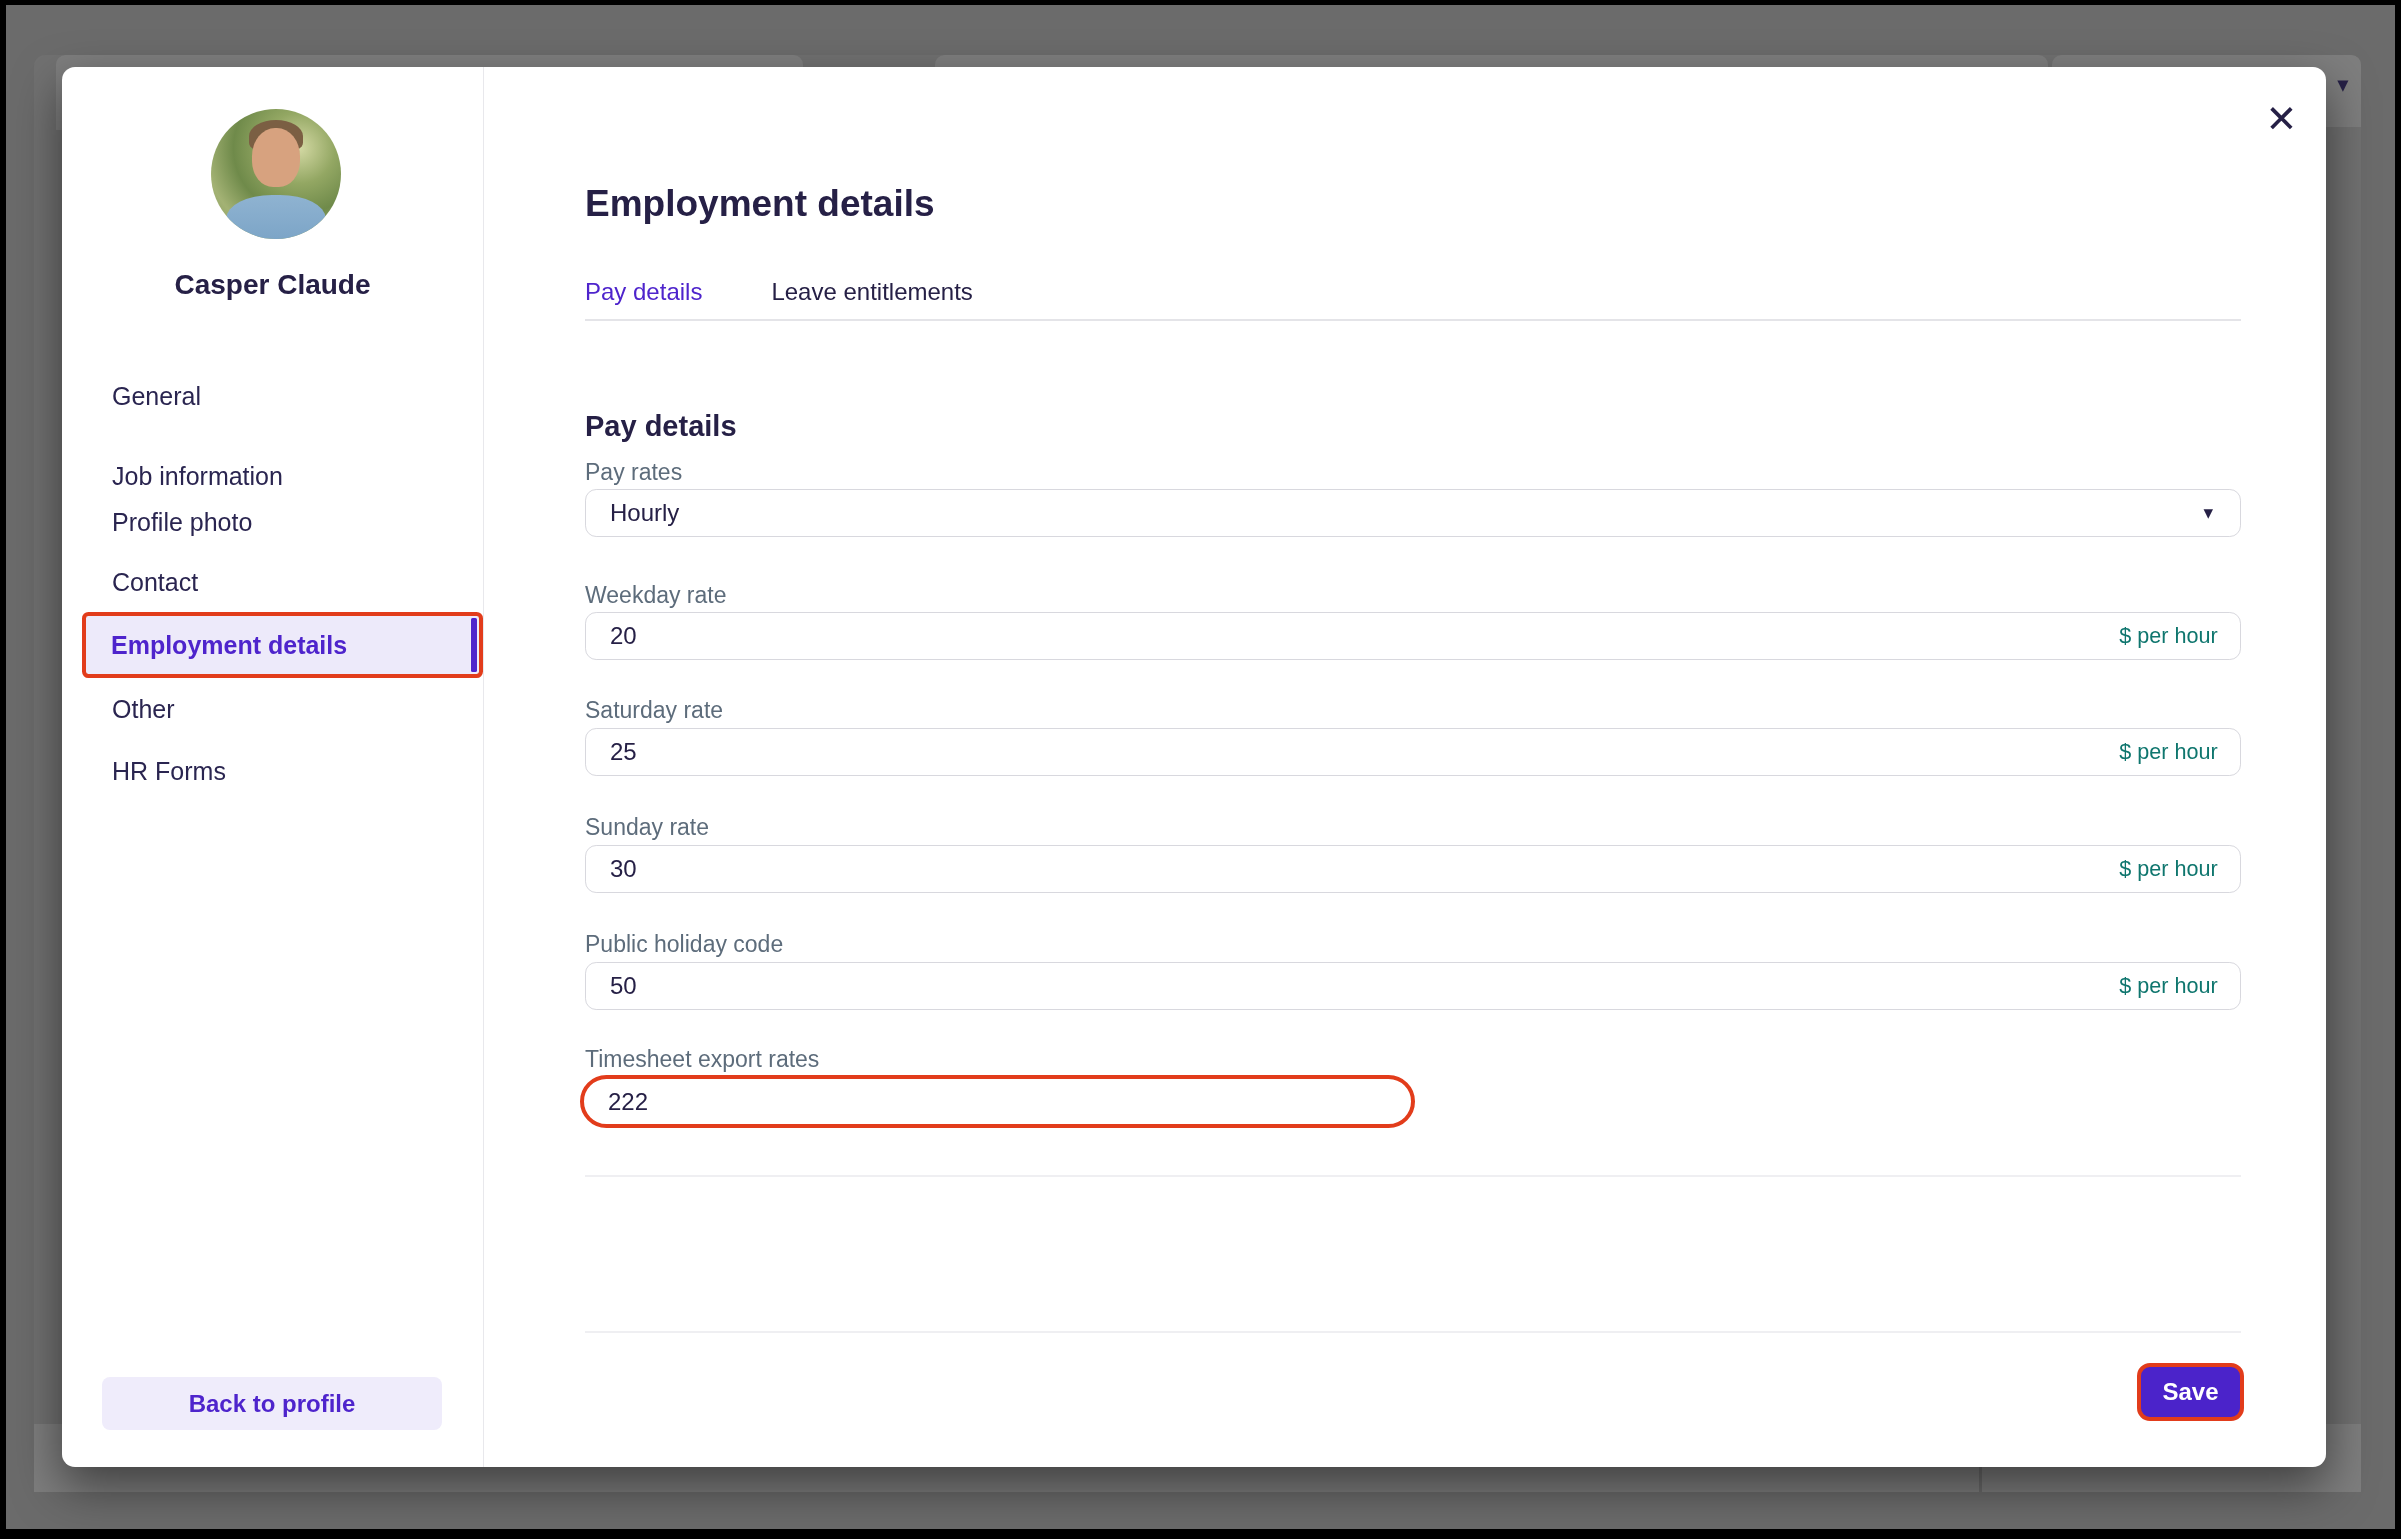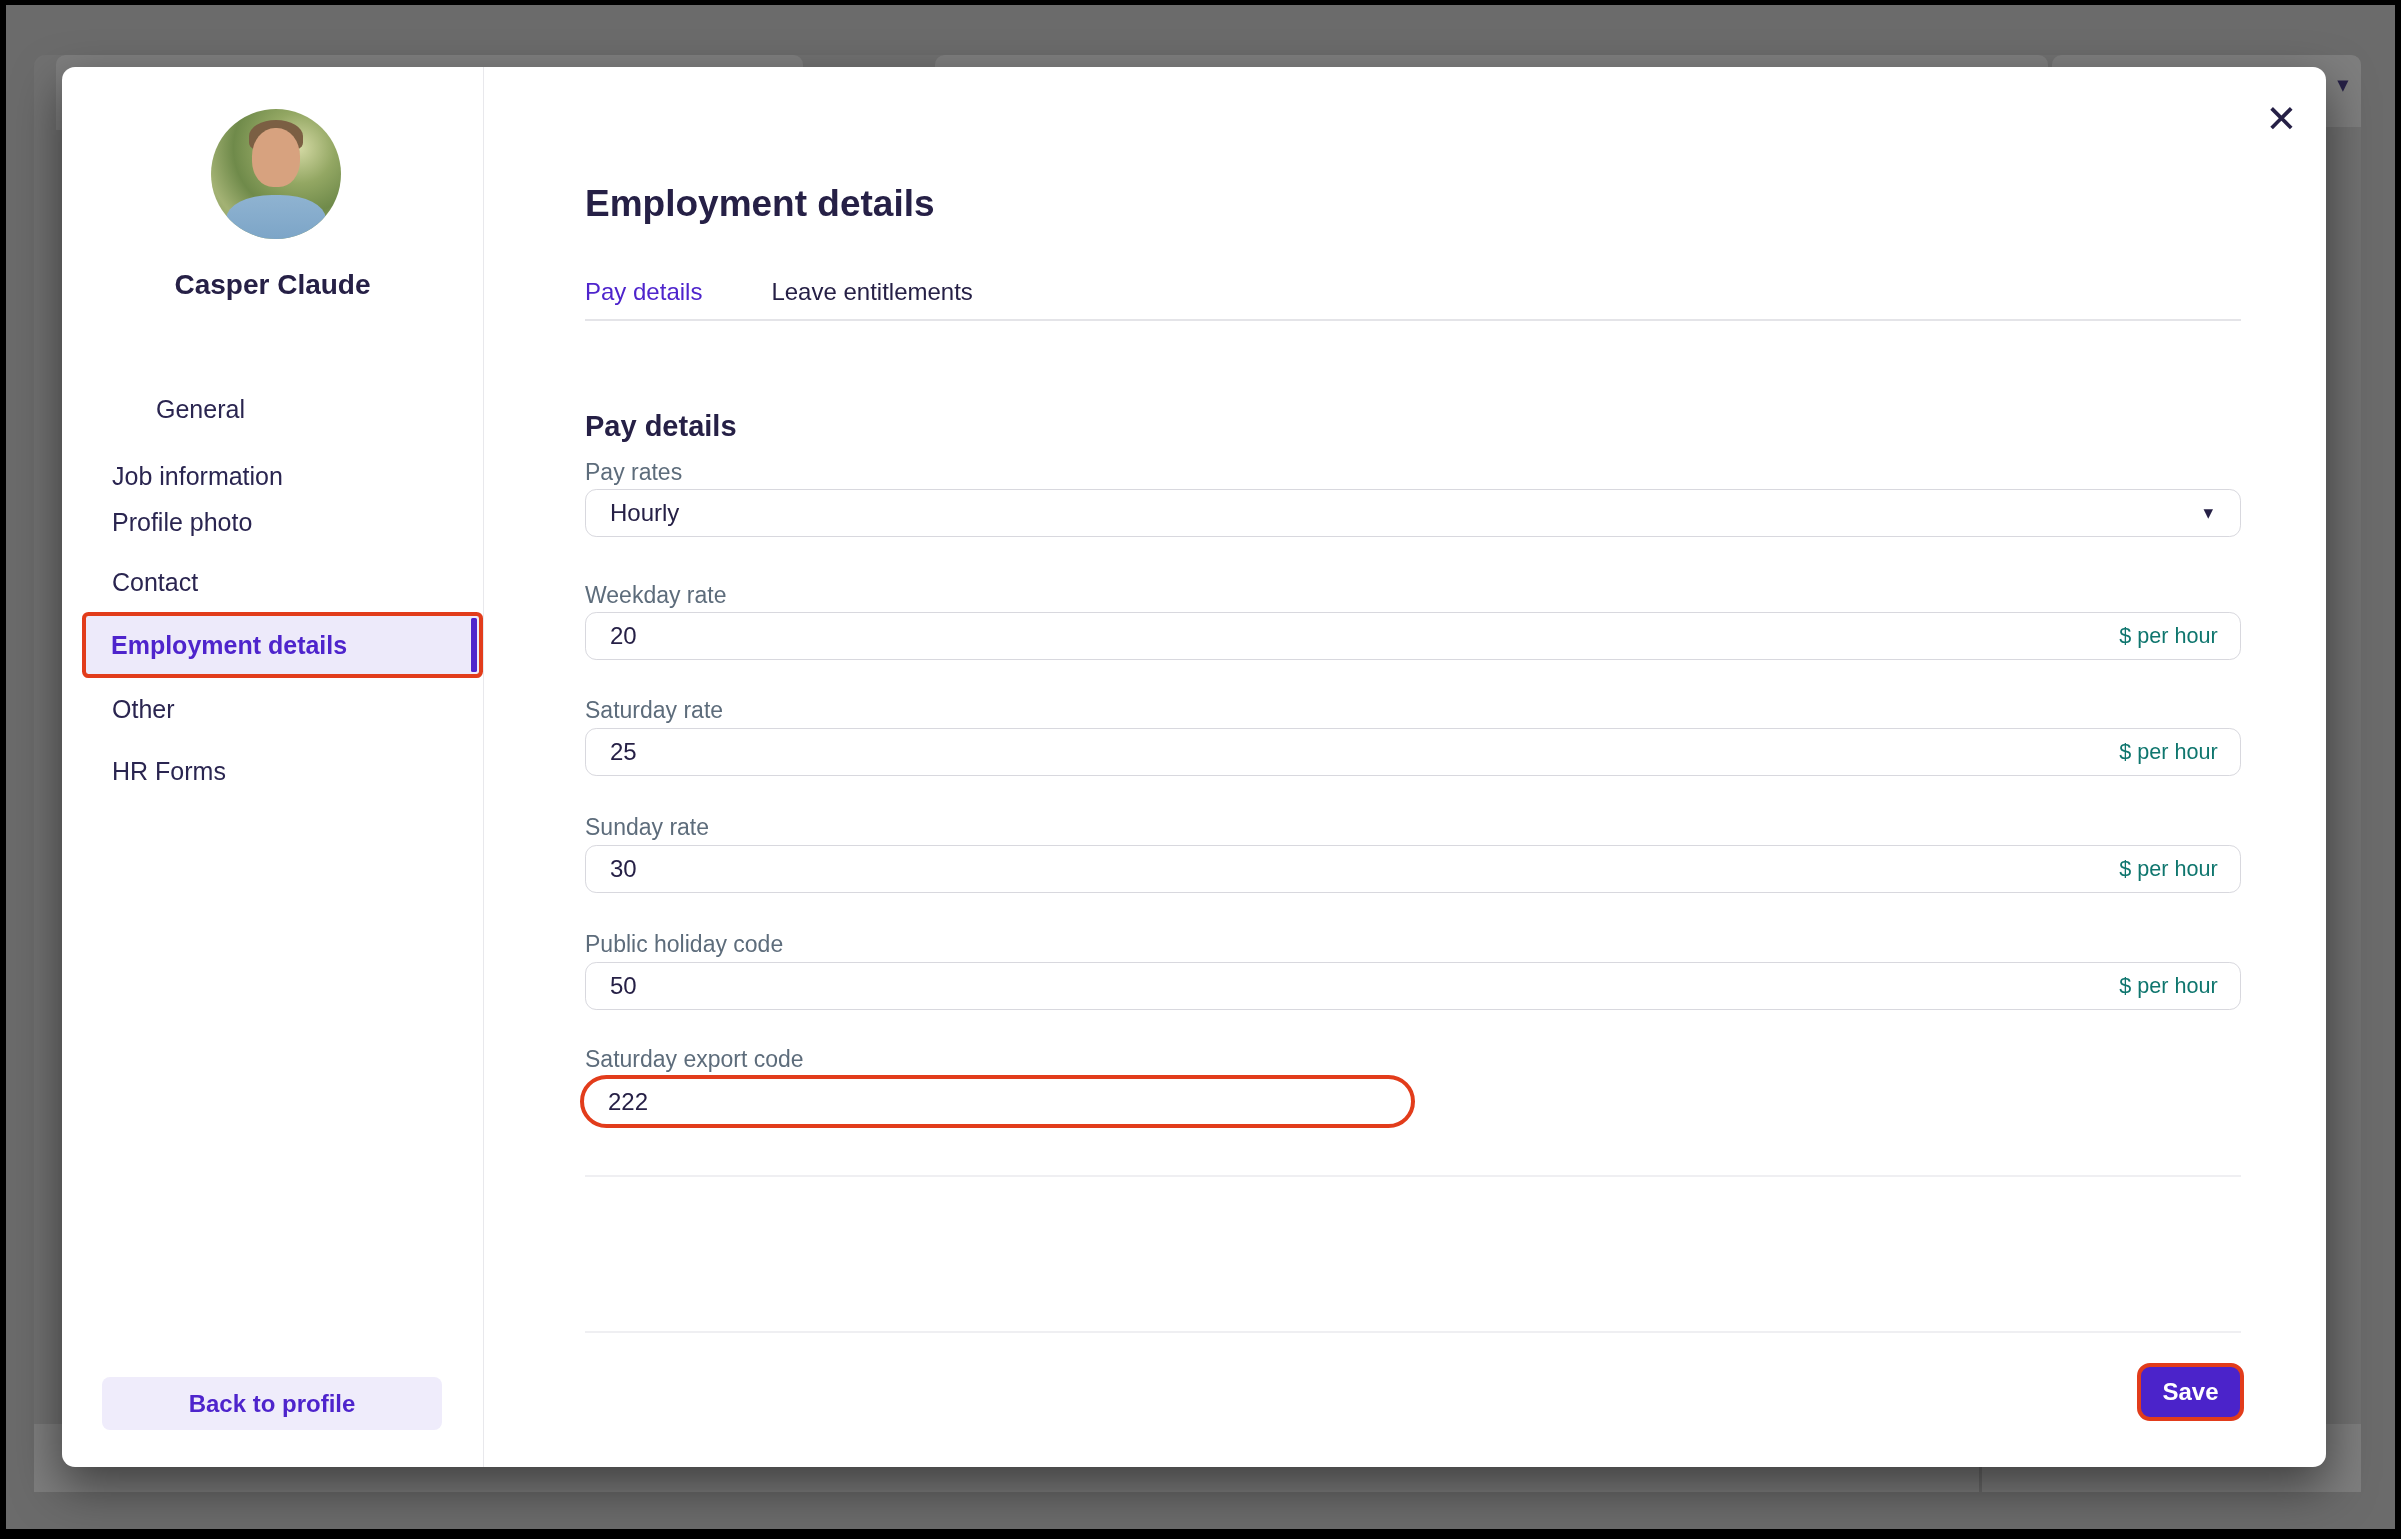--- a/index.html
+++ b/index.html
@@ -21,21 +21,21 @@
          box-shadow:0 19px 48px rgba(0,0,0,.5);}
   .sidebar{position:absolute;left:0;top:0;width:422px;height:1400px;border-right:1.6px solid #E8E8EC;}
   .avatar{position:absolute;left:149px;top:42px;width:130px;height:130px;border-radius:50%;overflow:hidden;
           background:radial-gradient(circle at 68% 30%,#d4d9a4 0%,#93a763 28%,#6f8a4a 52%,#a3b274 74%,#7a9252 100%);}
   .avatar .hair{position:absolute;left:50%;transform:translateX(-50%);top:11.2px;width:54px;height:32px;background:#7b5f43;border-radius:50% 50% 30% 30%;}
   .avatar .head{position:absolute;left:50%;transform:translateX(-50%);top:19px;width:48px;height:59px;background:#d7a27f;border-radius:48% 48% 44% 44%;}
   .avatar .shirt{position:absolute;left:50%;transform:translateX(-50%);bottom:-6.4px;width:99px;height:50px;
           background:linear-gradient(#8fb3d1,#7aa3c6);border-radius:46% 46% 0 0;}
   .user-name{position:absolute;left:0;top:202px;width:100%;text-align:center;font-size:28px;font-weight:bold;color:#262046;}
   .nav-item{position:absolute;left:0;width:100%;height:29px;padding-left:50px;font-size:25px;color:#2A2550;line-height:29px;cursor:pointer;}
-  .nav-0{top:328px;margin-left:44px;} .nav-1{top:395px;} .nav-2{top:441px;} .nav-3{top:501px;} .nav-5{top:628px;} .nav-6{top:690px;}
+  .nav-0{top:315px;} .nav-1{top:395px;} .nav-2{top:441px;} .nav-3{top:501px;} .nav-5{top:628px;} .nav-6{top:690px;}
   .nav-active-box{position:absolute;left:20px;top:545px;width:401px;height:66px;border:4.8px solid #E23C1B;border-radius:6.4px;
           background:#EDEAFA;display:flex;align-items:center;cursor:pointer;}
   .nav-active-box .label{padding-left:25px;font-size:25px;font-weight:bold;color:#4E24CC;}
   .active-bar{position:absolute;right:2.4px;top:1.6px;bottom:1.6px;width:5.6px;background:#4E24CC;border-radius:1.6px;}
   .back-btn{position:absolute;left:40px;top:1310px;width:340px;height:53px;background:#EFECFB;border:none;border-radius:8px;
           color:#4E24CC;font-size:24px;font-weight:600;cursor:pointer;}
 
   .main{position:absolute;left:422px;top:0;width:1842px;height:1400px;}
   .close-btn{position:absolute;left:1772px;top:27px;width:51px;height:51px;background:none;border:none;color:#262046;
           font-size:38px;line-height:51px;text-align:center;cursor:pointer;padding:0;}
@@ -141,21 +141,21 @@
         <input value="30" style="">
         <span class="suffix">$ per hour</span>
       </div>
 
       <label class="field-label lbl-4">Public holiday code</label>
       <div class="field fld-4">
         <input value="50" style="">
         <span class="suffix">$ per hour</span>
       </div>
 
-      <label class="field-label lbl-5">Saturday export code</label>
+      <label class="field-label lbl-5">Timesheet export rates</label>
       <div class="field-highlight">
         <input value="222" style="">
       </div>
 
       <div class="content-divider div-1"></div>
       <div class="content-divider div-2"></div>
 
       <button class="save-btn">Save</button>
     </main>
   </div>

